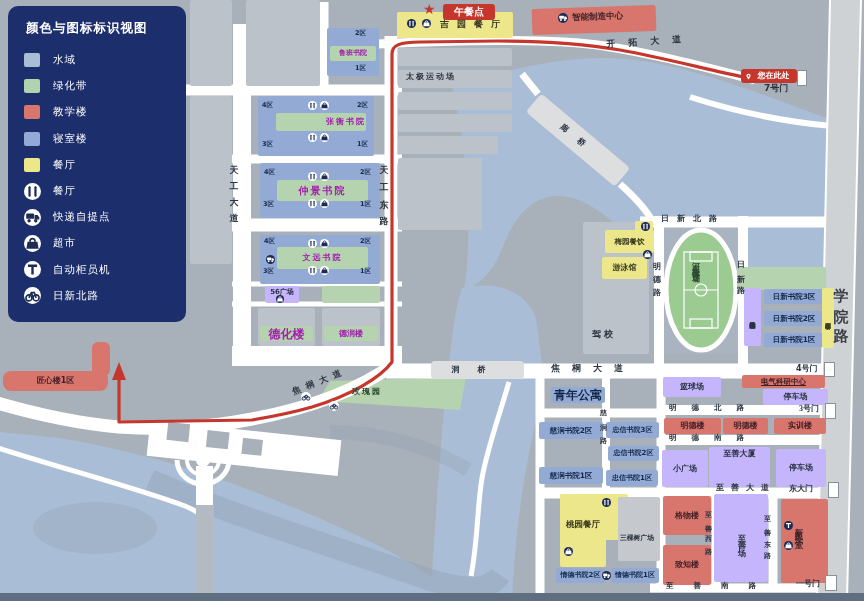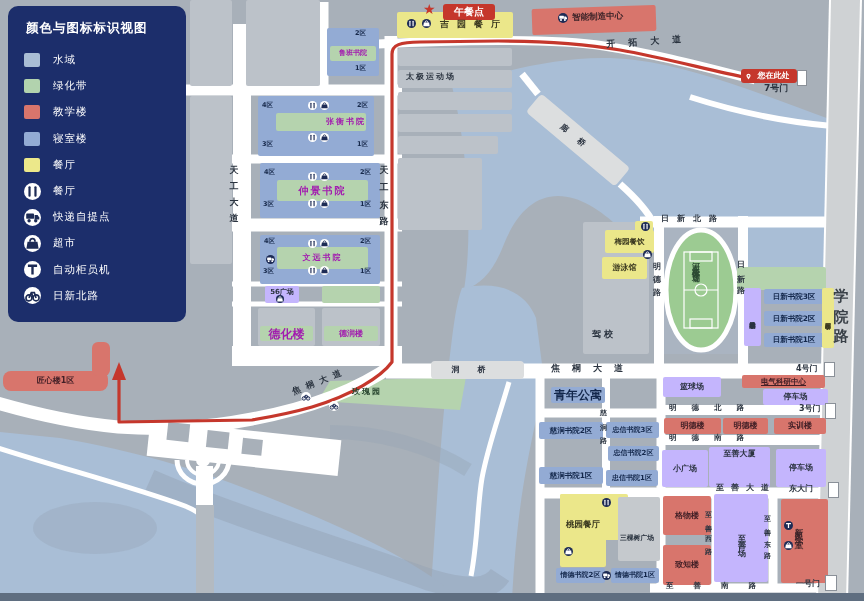--- a/index.html
+++ b/index.html
@@ -275,21 +275,21 @@
       <div class="t v" style="left: 736px; top: 254px; font-size: 8px; letter-spacing: 13px;">日新路</div>
       <div class="t v" style="left: 599px; top: 403px; font-size: 7px; letter-spacing: 14px;">慈涧路</div>
       <div class="t" style="left: 669px; top: 404px; font-size: 7.5px; letter-spacing: 15px;">明德北路</div>
       <div class="t" style="left: 669px; top: 434px; font-size: 7.5px; letter-spacing: 15px;">明德南路</div>
       <div class="t" style="left: 716px; top: 484px; font-size: 8px; letter-spacing: 7px;">至善大道</div>
       <div class="t" style="left: 666px; top: 582px; font-size: 7.5px; letter-spacing: 20px;">至善南路</div>
       <div class="t v" style="left: 704px; top: 506px; font-size: 7px; letter-spacing: 12px;">至善西路</div>
       <div class="t v" style="left: 763px; top: 510px; font-size: 7px; letter-spacing: 12px;">至善东路</div>
       <div class="t v" style="left: 833px; top: 276px; font-size: 15px; color: rgb(58, 65, 72); letter-spacing: 20px;">学院路</div>
       <div class="t" style="left: 796px; top: 365px; font-size: 8px;">4号门</div>
-      <div class="t" style="left: 799px; top: 405px; font-size: 8px;">3号门</div>
+      <div class="t" style="left: 799px; top: 405px; font-size: 8px; font-family: Liberation Serif, serif;">3号门</div>
       <div class="t" style="left: 789px; top: 485px; font-size: 8px;">东大门</div>
       <div class="t" style="left: 796px; top: 580px; font-size: 8px;">一号门</div>
       <div class="t" style="left: 764px; top: 84px; font-size: 9px;">7号门</div>
       <div class="t v" style="left: 691px; top: 256px; font-size: 8px; color: rgb(44, 74, 51); letter-spacing: 2px;">河东太极体育场</div>
       <div class="t" style="left: 406px; top: 73px; font-size: 8px; letter-spacing: 2px;">太极运动场</div>
       <div class="t" style="left: 592px; top: 330px; font-size: 9px; letter-spacing: 3px;">驾校</div>
       <div class="t" style="left: 440px; top: 20px; font-size: 9px; color: rgb(60, 58, 32); letter-spacing: 8px;">吉园餐厅</div>
       <div class="t" style="left: 572px; top: 13px; font-size: 8.5px; color: rgb(60, 35, 40); transform: rotate(-2deg); transform-origin: 0px 0px;">智能制造中心</div>
       <div class="t" style="left: 566px; top: 520px; font-size: 8.5px; color: rgb(60, 58, 32);">桃园餐厅</div>
       <div class="t" style="left: 620px; top: 535px; font-size: 6.8px;">三棵树广场</div>

